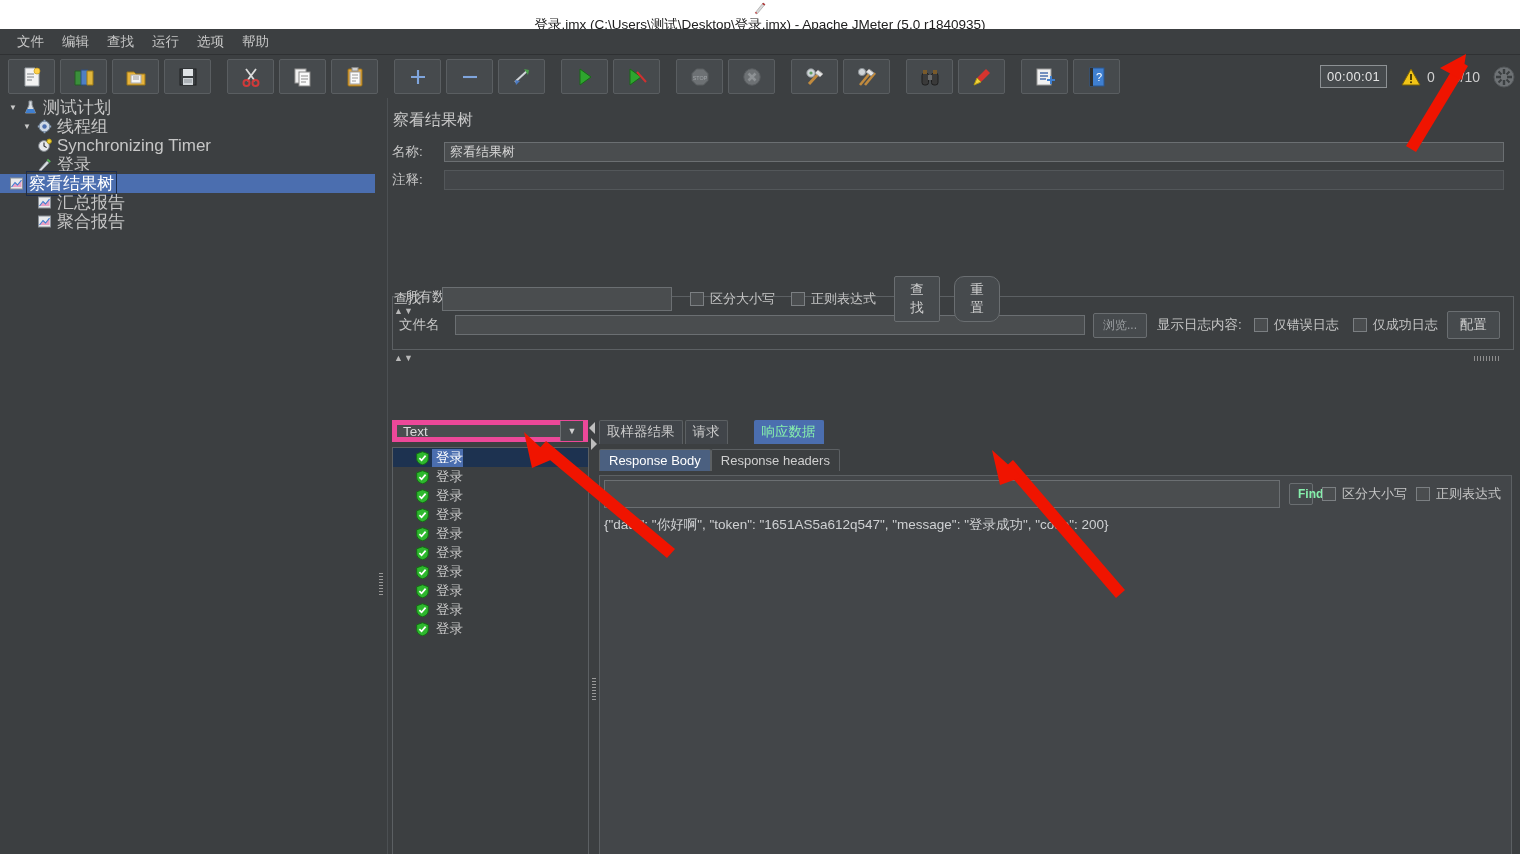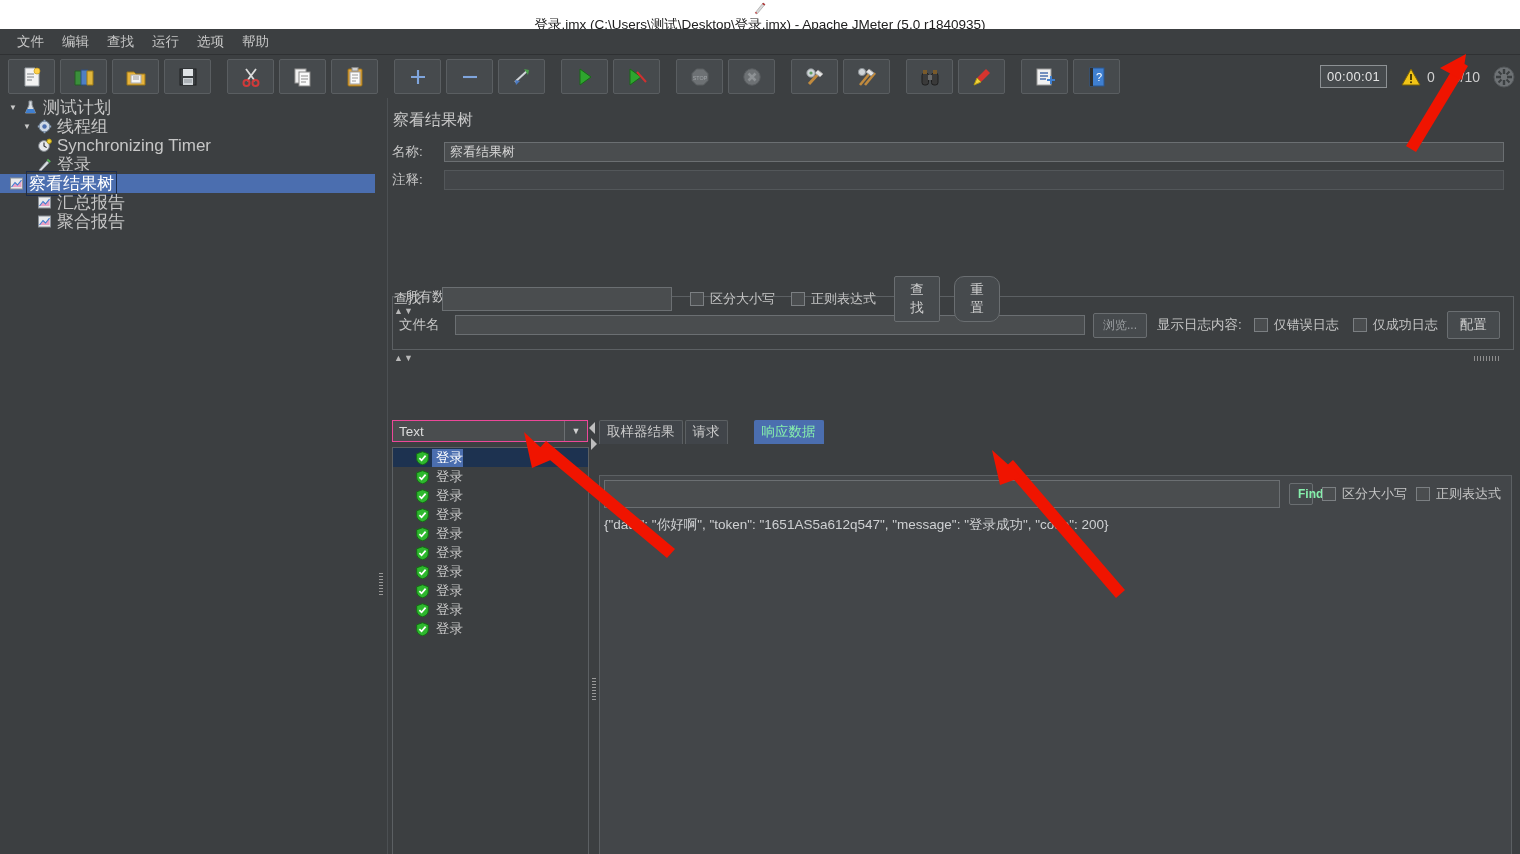--- a/index.html
+++ b/index.html
@@ -117,21 +117,21 @@
 
   .arrows{position:absolute;color:#b9b9b9;font-size:9px;letter-spacing:1px;}
   .dotgrip{position:absolute;width:26px;height:5px;
      background:repeating-linear-gradient(to right,#8f8f8f 0 1px,transparent 1px 3px);}
 
   
   .resultpane{
     position:absolute;left:4px;top:322px;width:200px;height:528px;
   }
   .combo{
-    width:196px;height:22px;background:#4a4d4f;border:1px solid #ec4899;
+    width:196px;height:22px;background:#4a4d4f;border:5px solid #ec4899;
     display:flex;align-items:center;justify-content:space-between;
     color:#dcdcdc;font-size:13.5px;box-sizing:border-box;
   }
   .combo .ctext{padding-left:6px;}
   .combo .carrow{width:22px;height:20px;background:#464a4d;border-left:1px solid #6b6f72;
      display:flex;align-items:center;justify-content:center;font-size:9px;color:#d0d0d0;}
   .resultlist{
     position:absolute;left:0;top:27px;width:197px;height:474px;
     background:#3c3f41;border:1px solid #5c6063;box-sizing:border-box;overflow:hidden;
   }
@@ -619,20 +619,24 @@
       <div class="grip2"></div>
     </div>
 
     <div class="detail">
       <div class="tabstrip">
         <div class="tab">取样器结果</div>
         <div class="tab">请求</div>
         <div class="tab active">响应数据</div>
       </div>
 
+      <div class="subtabstrip">
+        <div class="subtab active">Response Body</div>
+        <div class="subtab">Response headers</div>
+      </div>
 
       <div class="detailbody">
         <div class="findbar">
           <input class="jtext" style="width: 676px; height: 28px;" value="">
           <button class="jbtn" style="width:24px;color:#86efac;font-weight:bold;">Find</button>
           <label class="chk">
             <i class="cbox"></i>
             <span>区分大小写</span>
           </label>
           <label class="chk">

